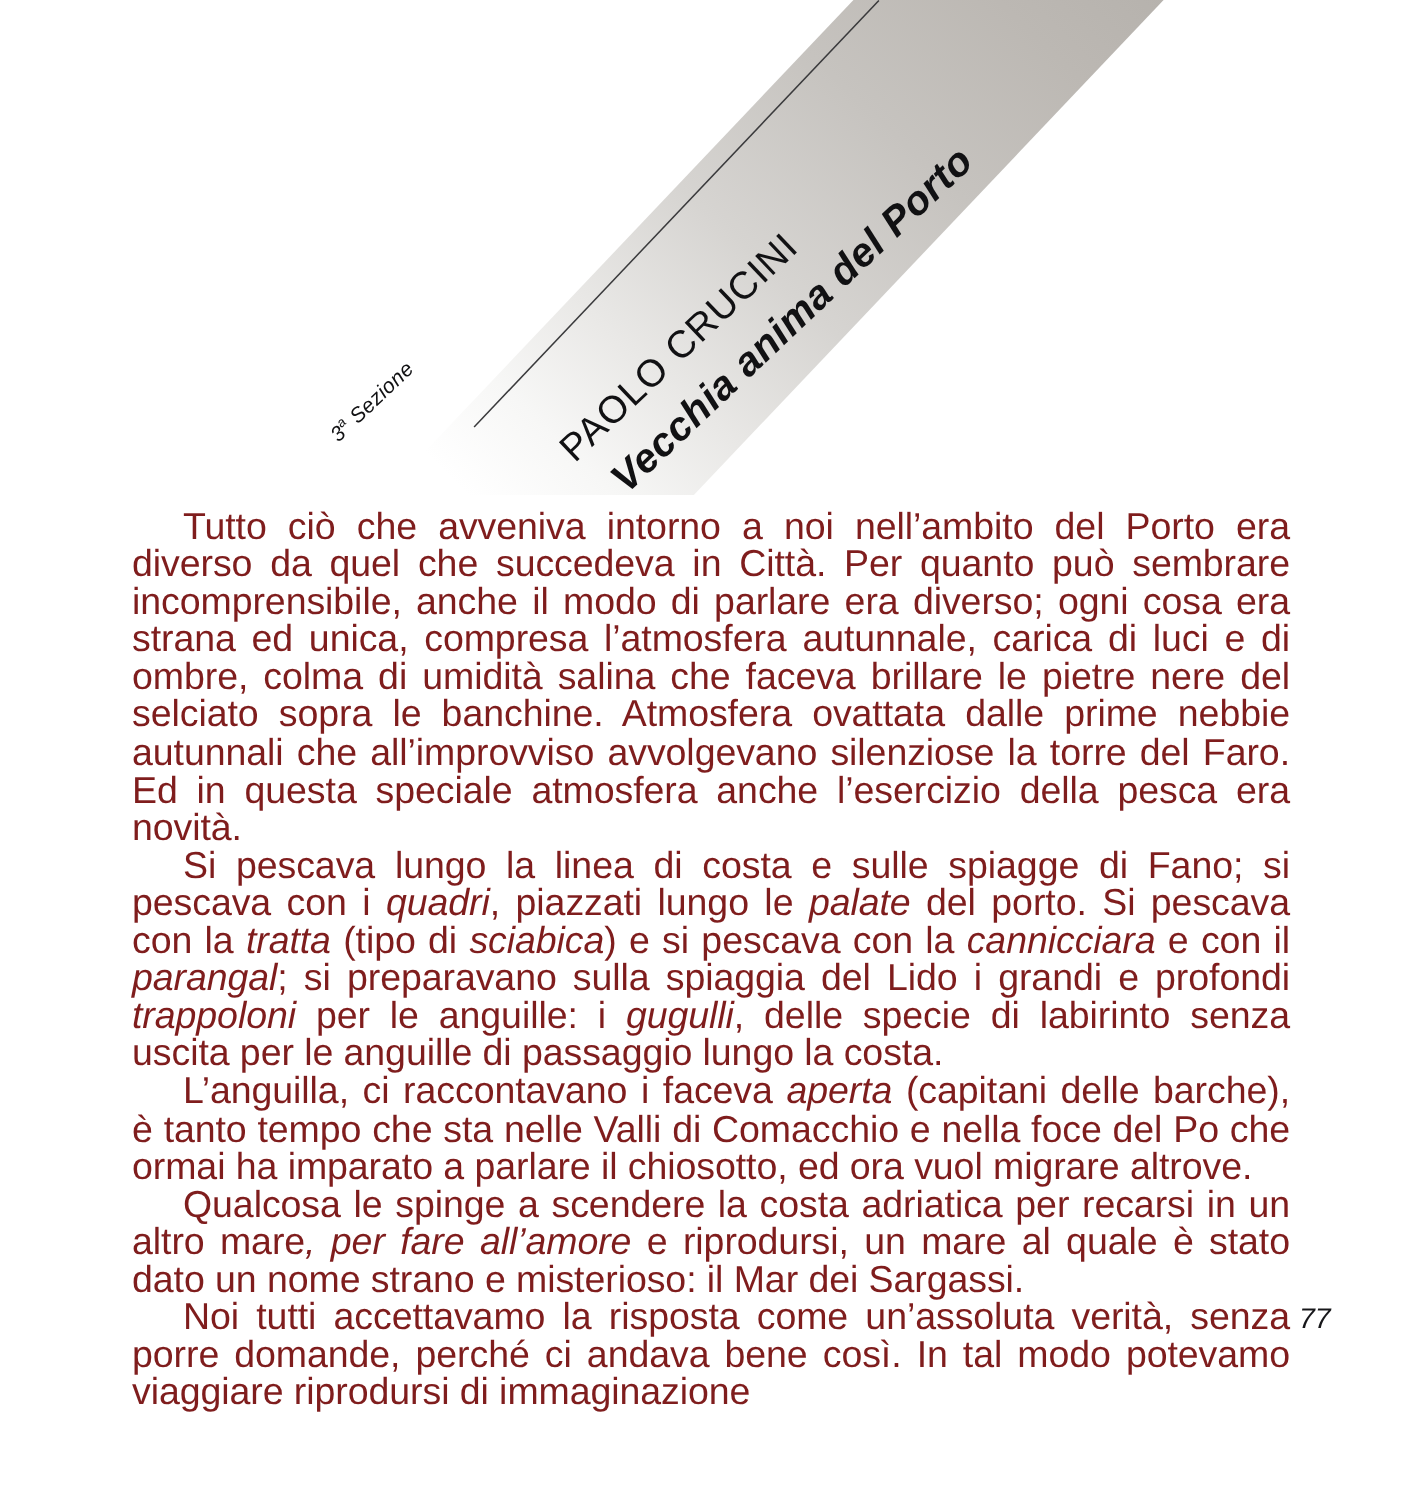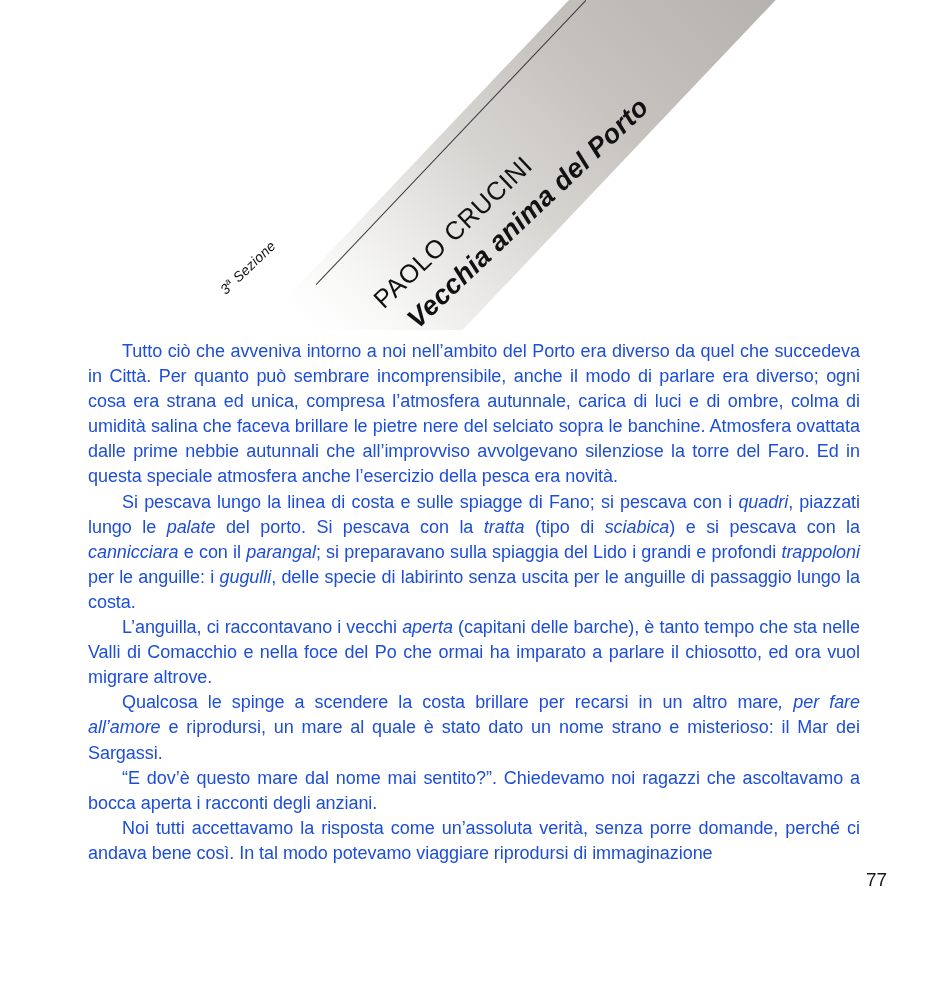--- a/index.html
+++ b/index.html
@@ -90,40 +90,41 @@
     letter-spacing: 0.4px;
     transform: rotate(-43.5deg);
   }
 
   
   #body-text {
     position: absolute;
     left: 88px;
     top: 339px;
     width: 772px;
-    font-size: 18px;
+    font-size: 25px;
     line-height: 25.1px;
-    color: #1d4ed8;
+    color: #7f1d1d;
     text-align: justify;
     text-justify: inter-word;
     letter-spacing: -0.05px;
   }
   #body-text p {
     margin: 0;
     text-indent: 34px;
   }
   #body-text p i {
   }
 
   
   #page-number {
     position: absolute;
     left: 866px;
     top: 869px;
     font-size: 19px;
+    font-style: italic;
     color: #17171a;
   }
 </style>
 </head>
 <body>
 
 <div id="page">
 
   <div id="header-zone">
     <div class="band"></div>
@@ -132,21 +133,20 @@
     <div class="hdr-text" id="section-label"><span>3</span><sup>a</sup><span> Sezione</span></div>
 
     <div class="hdr-text" id="author-name">PAOLO CRUCINI</div>
 
     <div class="hdr-text" id="article-title">Vecchia anima del Porto</div>
   </div>
 
   <div id="body-text">
       <p><span>Tutto ciò che avveniva intorno a noi nell’ambito del Porto era diverso da quel che succedeva in Città. Per quanto può sembrare incomprensibile, anche il modo di parlare era diverso; ogni cosa era strana ed unica, compresa l’atmosfera autunnale, carica di luci e di ombre, colma di umidità salina che faceva brillare le pietre nere del selciato sopra le banchine. Atmosfera ovattata dalle prime nebbie autunnali che all’improvviso avvolgevano silenziose la torre del Faro. Ed in questa speciale atmosfera anche l’esercizio della pesca era novità.</span></p>
       <p><span>Si pescava lungo la linea di costa e sulle spiagge di Fano; si pescava con i </span><i>quadri</i><span>, piazzati lungo le </span><i>palate</i><span> del porto. Si pescava con la </span><i>tratta</i><span> (tipo di </span><i>sciabica</i><span>) e si pescava con la </span><i>cannicciara</i><span> e con il </span><i>parangal</i><span>; si preparavano sulla spiaggia del Lido i grandi e profondi </span><i>trappoloni</i><span>  per le anguille: i </span><i>gugulli</i><span>, delle specie di labirinto senza uscita per le anguille di passaggio lungo la costa.</span></p>
-      <p><span>L’anguilla, ci raccontavano i vecchi </span><i>aperta</i><span> (capitani delle barche), è tanto tempo che sta nelle Valli di Comacchio e nella foce del Po che ormai ha imparato a parlare il chiosotto, ed ora vuol migrare altrove.</span></p>
-      <p><span>Qualcosa le spinge a scendere la costa brillare per recarsi in un altro mare</span><i>, per fare all’amore</i><span> e riprodursi, un mare al quale è stato dato un nome strano e misterioso: il Mar dei Sargassi.</span></p>
-      <p><span>“E dov’è questo mare dal nome mai sentito?”. Chiedevamo noi ragazzi che ascoltavamo a bocca aperta i racconti degli anziani.</span></p>
+      <p><span>L’anguilla, ci raccontavano i faceva </span><i>aperta</i><span> (capitani delle barche), è tanto tempo che sta nelle Valli di Comacchio e nella foce del Po che ormai ha imparato a parlare il chiosotto, ed ora vuol migrare altrove.</span></p>
+      <p><span>Qualcosa le spinge a scendere la costa adriatica per recarsi in un altro mare</span><i>, per fare all’amore</i><span> e riprodursi, un mare al quale è stato dato un nome strano e misterioso: il Mar dei Sargassi.</span></p>
       <p><span>Noi tutti accettavamo la risposta come un’assoluta verità, senza porre domande, perché ci andava bene così. In tal modo potevamo viaggiare riprodursi di immaginazione</span></p>
     </div>
 
   <div id="page-number">77</div>
 
 </div>
 
 </body></html>

